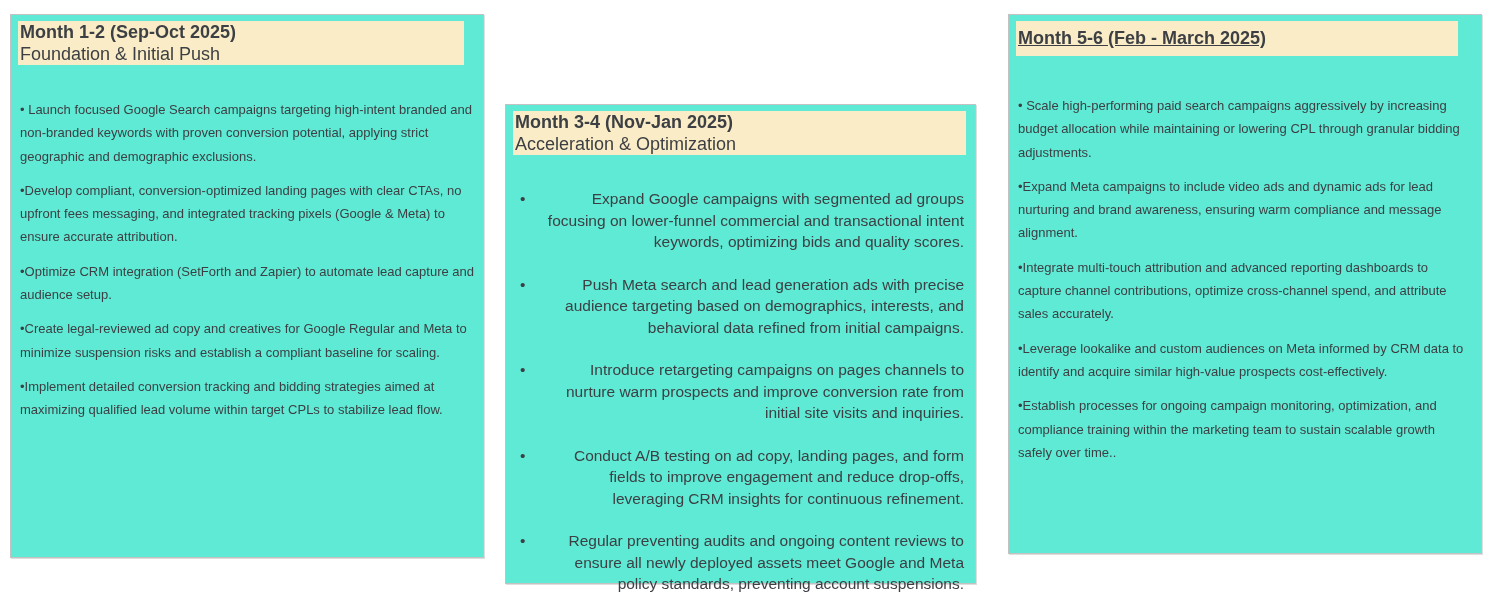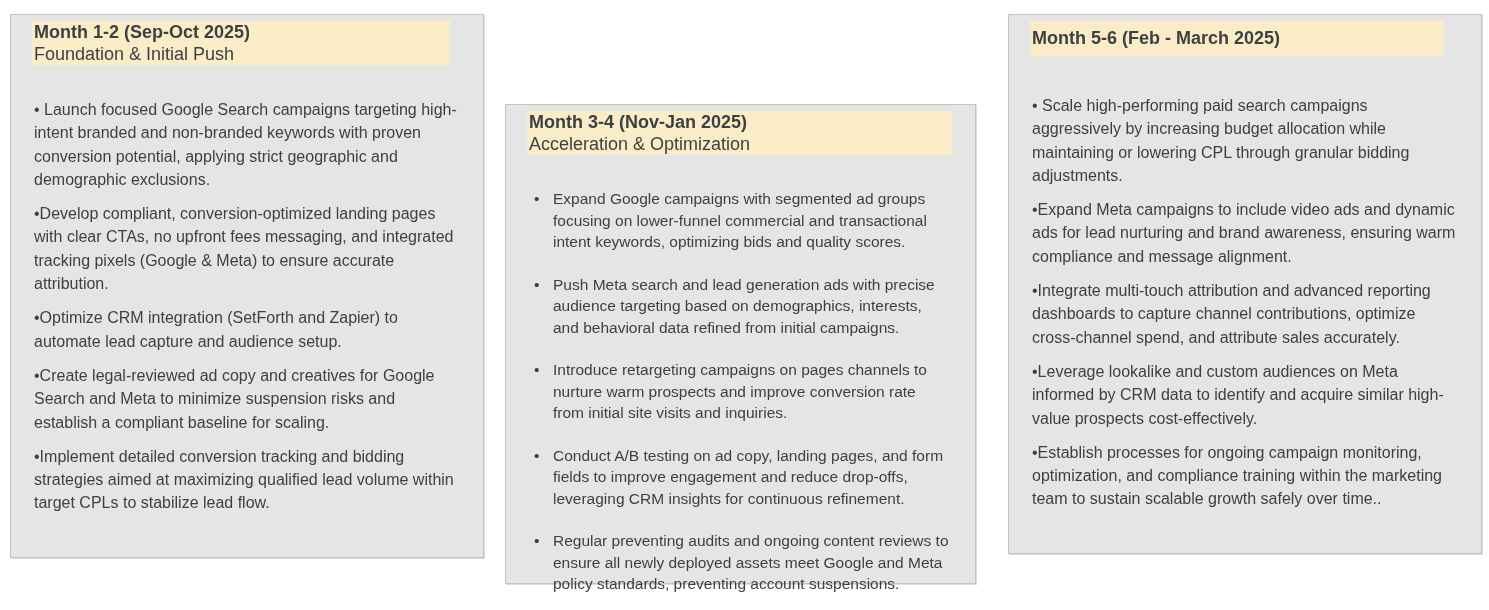--- a/index.html
+++ b/index.html
@@ -13,83 +13,84 @@
   body {
     width: 1489px; height: 610px;
     position: relative;
     background: var(--bg);
     color: var(--text);
     font-family: "Liberation Sans", "DejaVu Sans", sans-serif;
     overflow: hidden;
   }
   .panel {
     position: absolute;
-    background: #e5e5e5;
+    background: #5eead4;
     border: 1px solid var(--border);
     box-shadow: 1px 1px 0 #DEDEDE;
-    padding: 6px 21px;
+    padding: 6px 7px;
   }
   #panel-1 { left: 10px;   top: 14px;  width: 474px; height: 544px; }
   #panel-2 { left: 505px;  top: 104px; width: 471px; height: 480px; }
   #panel-3 { left: 1008px; top: 14px;  width: 474px; height: 540px; }
 
   .hdr { font-size: 18px; line-height: 22px; }
   .hdr-block {
     background: var(--highlight);
     width: calc(100% - 12px);
     padding: 0 2px;
   }
   #panel-2 .hdr-block { width: calc(100% - 2px); }
   .panel-title { font-weight: bold; }
   .panel-subtitle { font-weight: normal; }
   
   #panel-3 .title-line {
     background: var(--highlight);
     width: calc(100% - 16px);
     padding: 6px 2px 7px;
+    text-decoration: underline;
   }
   #panel-3 .panel-subtitle { padding: 0 2px; }
 
   
   .body-paras { margin-top: 33px; padding: 0 2px; }
   #panel-3 .body-paras { margin-top: 38px; }
   .body-paras p {
     margin: 11px 0 0;
-    font-size: 16px;
+    font-size: 13px;
     line-height: 23.3px;
   }
   .body-paras p:first-child { margin-top: 0; }
 
   
   .body-list { margin-top: 33px; padding-left: 5px; }
   .list-item {
     display: flex;
     margin-top: 21px;
     font-size: 15.5px;
     line-height: 21.5px;
   }
   .list-item:first-child { margin-top: 0; }
   .list-item .marker { flex: 0 0 21px; padding-left: 2px; }
-  .list-item .item-text { flex: 1; padding-right: 4px; }
+  .list-item .item-text { flex: 1; padding-right: 4px; text-align: right; }
 </style>
 </head>
 <body>
 
 <div class="panel" id="panel-1">
   <div class="hdr">
     <div class="hdr-block">
       <div class="panel-title">Month 1-2 (Sep-Oct 2025)</div>
       <div class="panel-subtitle">Foundation &amp; Initial Push</div>
     </div>
   </div>
   <div class="body-paras">
     <p>• Launch focused Google Search campaigns targeting high-intent branded and non-branded keywords with proven conversion potential, applying strict geographic and demographic exclusions.</p>
     <p>•Develop compliant, conversion-optimized landing pages with clear CTAs, no upfront fees messaging, and integrated tracking pixels (Google &amp; Meta) to ensure accurate attribution.</p>
     <p>•Optimize CRM integration (SetForth and Zapier) to automate lead capture and audience setup.</p>
-    <p>•Create legal-reviewed ad copy and creatives for Google Search and Meta to minimize suspension risks and establish a compliant baseline for scaling.</p>
+    <p>•Create legal-reviewed ad copy and creatives for Google Regular and Meta to minimize suspension risks and establish a compliant baseline for scaling.</p>
     <p>•Implement detailed conversion tracking and bidding strategies aimed at maximizing qualified lead volume within target CPLs to stabilize lead flow.</p>
   </div>
 </div>
 
 <div class="panel" id="panel-2">
   <div class="hdr">
     <div class="hdr-block">
       <div class="panel-title">Month 3-4 (Nov-Jan 2025)</div>
       <div class="panel-subtitle">Acceleration &amp; Optimization</div>
     </div>

